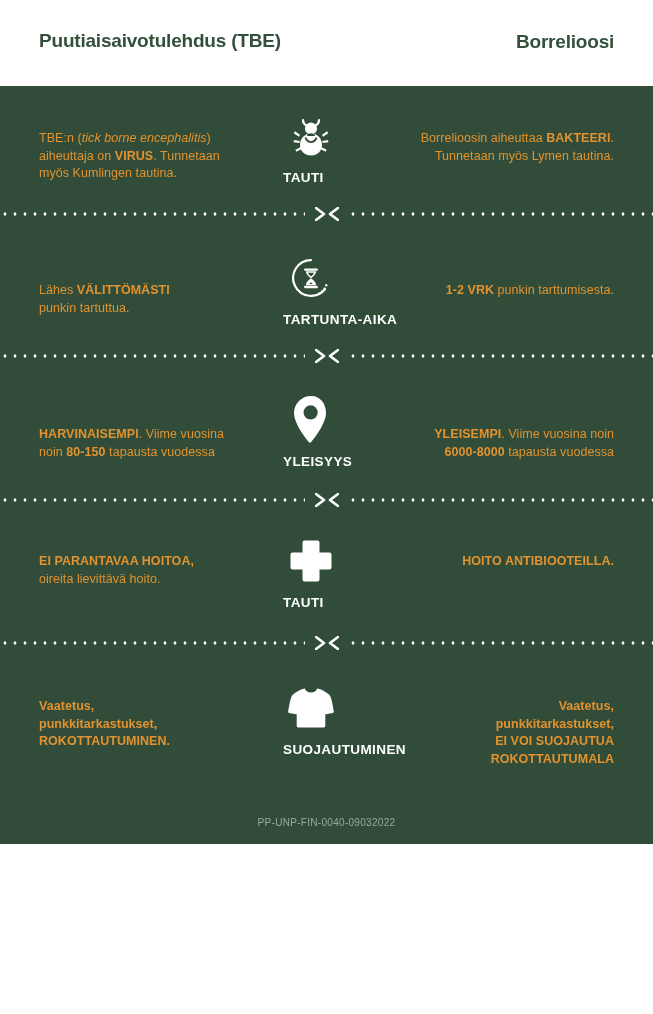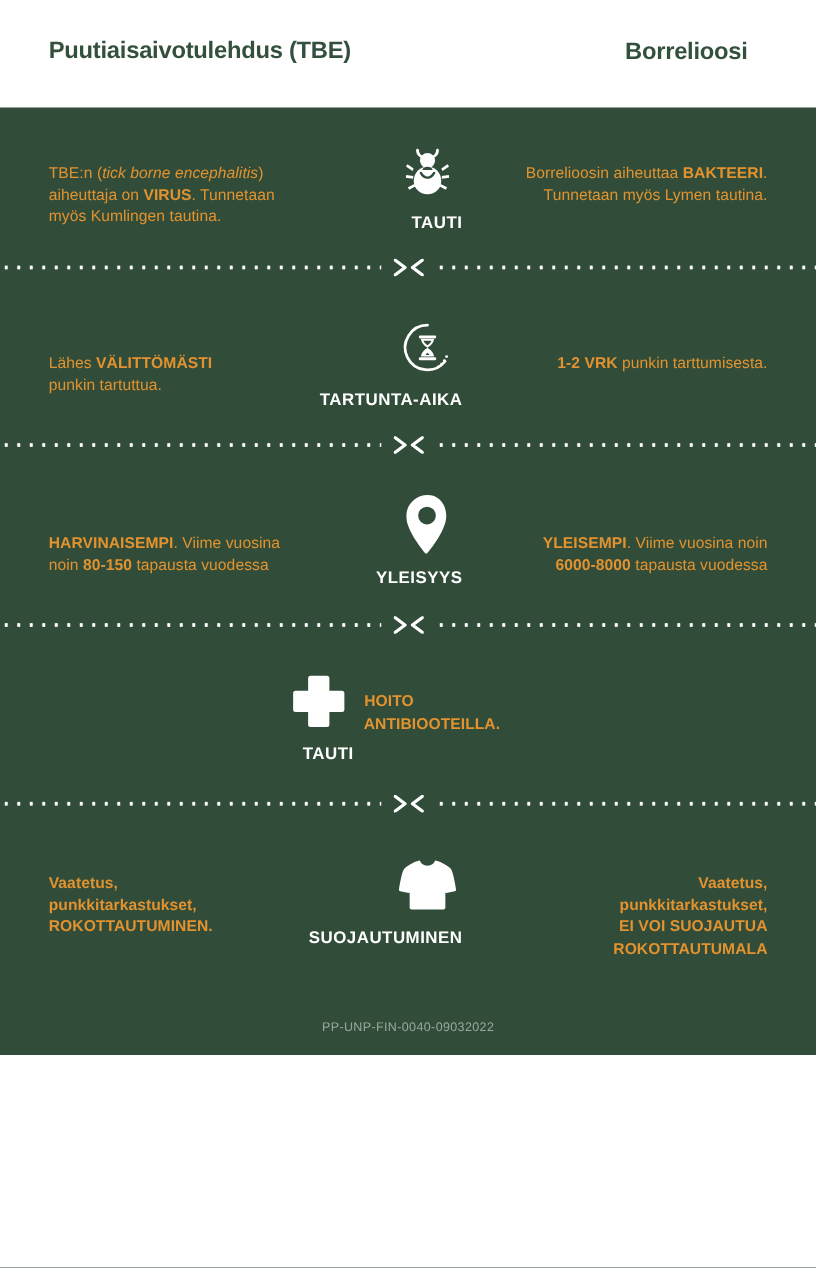--- a/index.html
+++ b/index.html
@@ -27,21 +27,21 @@
     position:relative;
   }
   .header-title {
     color:#33503c;
     font-size:19px;
     font-weight:bold;
     letter-spacing:-0.2px;
     white-space:nowrap;
   }
   .header-left  { position:absolute; left:39px;  top:30px; }
-  .header-right { position:absolute; left:500px; top:31px; }
+  .header-right { position:absolute; left:516px; top:31px; }
 
   
   .board {
     flex:1 1 auto;
     background:#314d3a;
     position:relative;
     padding-top:0;
     display:flex;
     flex-direction:column;
     gap:10px;
@@ -65,21 +65,21 @@
     line-height:17.5px;
     letter-spacing:0.05px;
   }
   .txt b  { font-weight:bold; }
   .txt i  { font-style:italic; }
 
   
   .col-center {
     display:flex;
     flex-direction:column;
-    align-items:flex-end;
+    align-items:flex-start;
     justify-content:flex-start;
   }
   .icon-wrap {
     width:56px; height:56px;
     display:flex; align-items:center; justify-content:center;
   }
   .icon-wrap svg { display:block; }
   .icon-label {
     margin-top:6px;
     color:#ffffff;
@@ -250,20 +250,21 @@
           <svg width="11" height="14" viewBox="0 0 11 14">
             <path d="M1 1 L9 7 L1 13" stroke="#ffffff" stroke-width="2.6" fill="none" stroke-linecap="round" stroke-linejoin="round"></path>
           </svg>
           <svg width="11" height="14" viewBox="0 0 11 14">
             <path d="M10 1 L2 7 L10 13" stroke="#ffffff" stroke-width="2.6" fill="none" stroke-linecap="round" stroke-linejoin="round"></path>
           </svg>
         </div>
       </div>
 
       <div class="row row-pad-4">
+        <div class="col-left txt txt-off-4"><b>EI PARANTAVAA HOITOA,</b><br>oireita lievittävä hoito.</div>
         <div class="col-center">
           <div class="icon-wrap">
             <svg width="44" height="44" viewBox="0 0 44 44" fill="#ffffff">
               <path d="M15.5 1.5h13a2 2 0 0 1 2 2v10h10a2 2 0 0 1 2 2v13a2 2 0 0 1-2 2h-10v10a2 2 0 0 1-2 2h-13a2 2 0 0 1-2-2v-10h-10a2 2 0 0 1-2-2v-13a2 2 0 0 1 2-2h10v-10a2 2 0 0 1 2-2z"></path>
             </svg>
           </div>
           <div class="icon-label">TAUTI</div>
         </div>
         <div class="col-right txt txt-off-4"><b>HOITO ANTIBIOOTEILLA.</b></div>
       </div>

